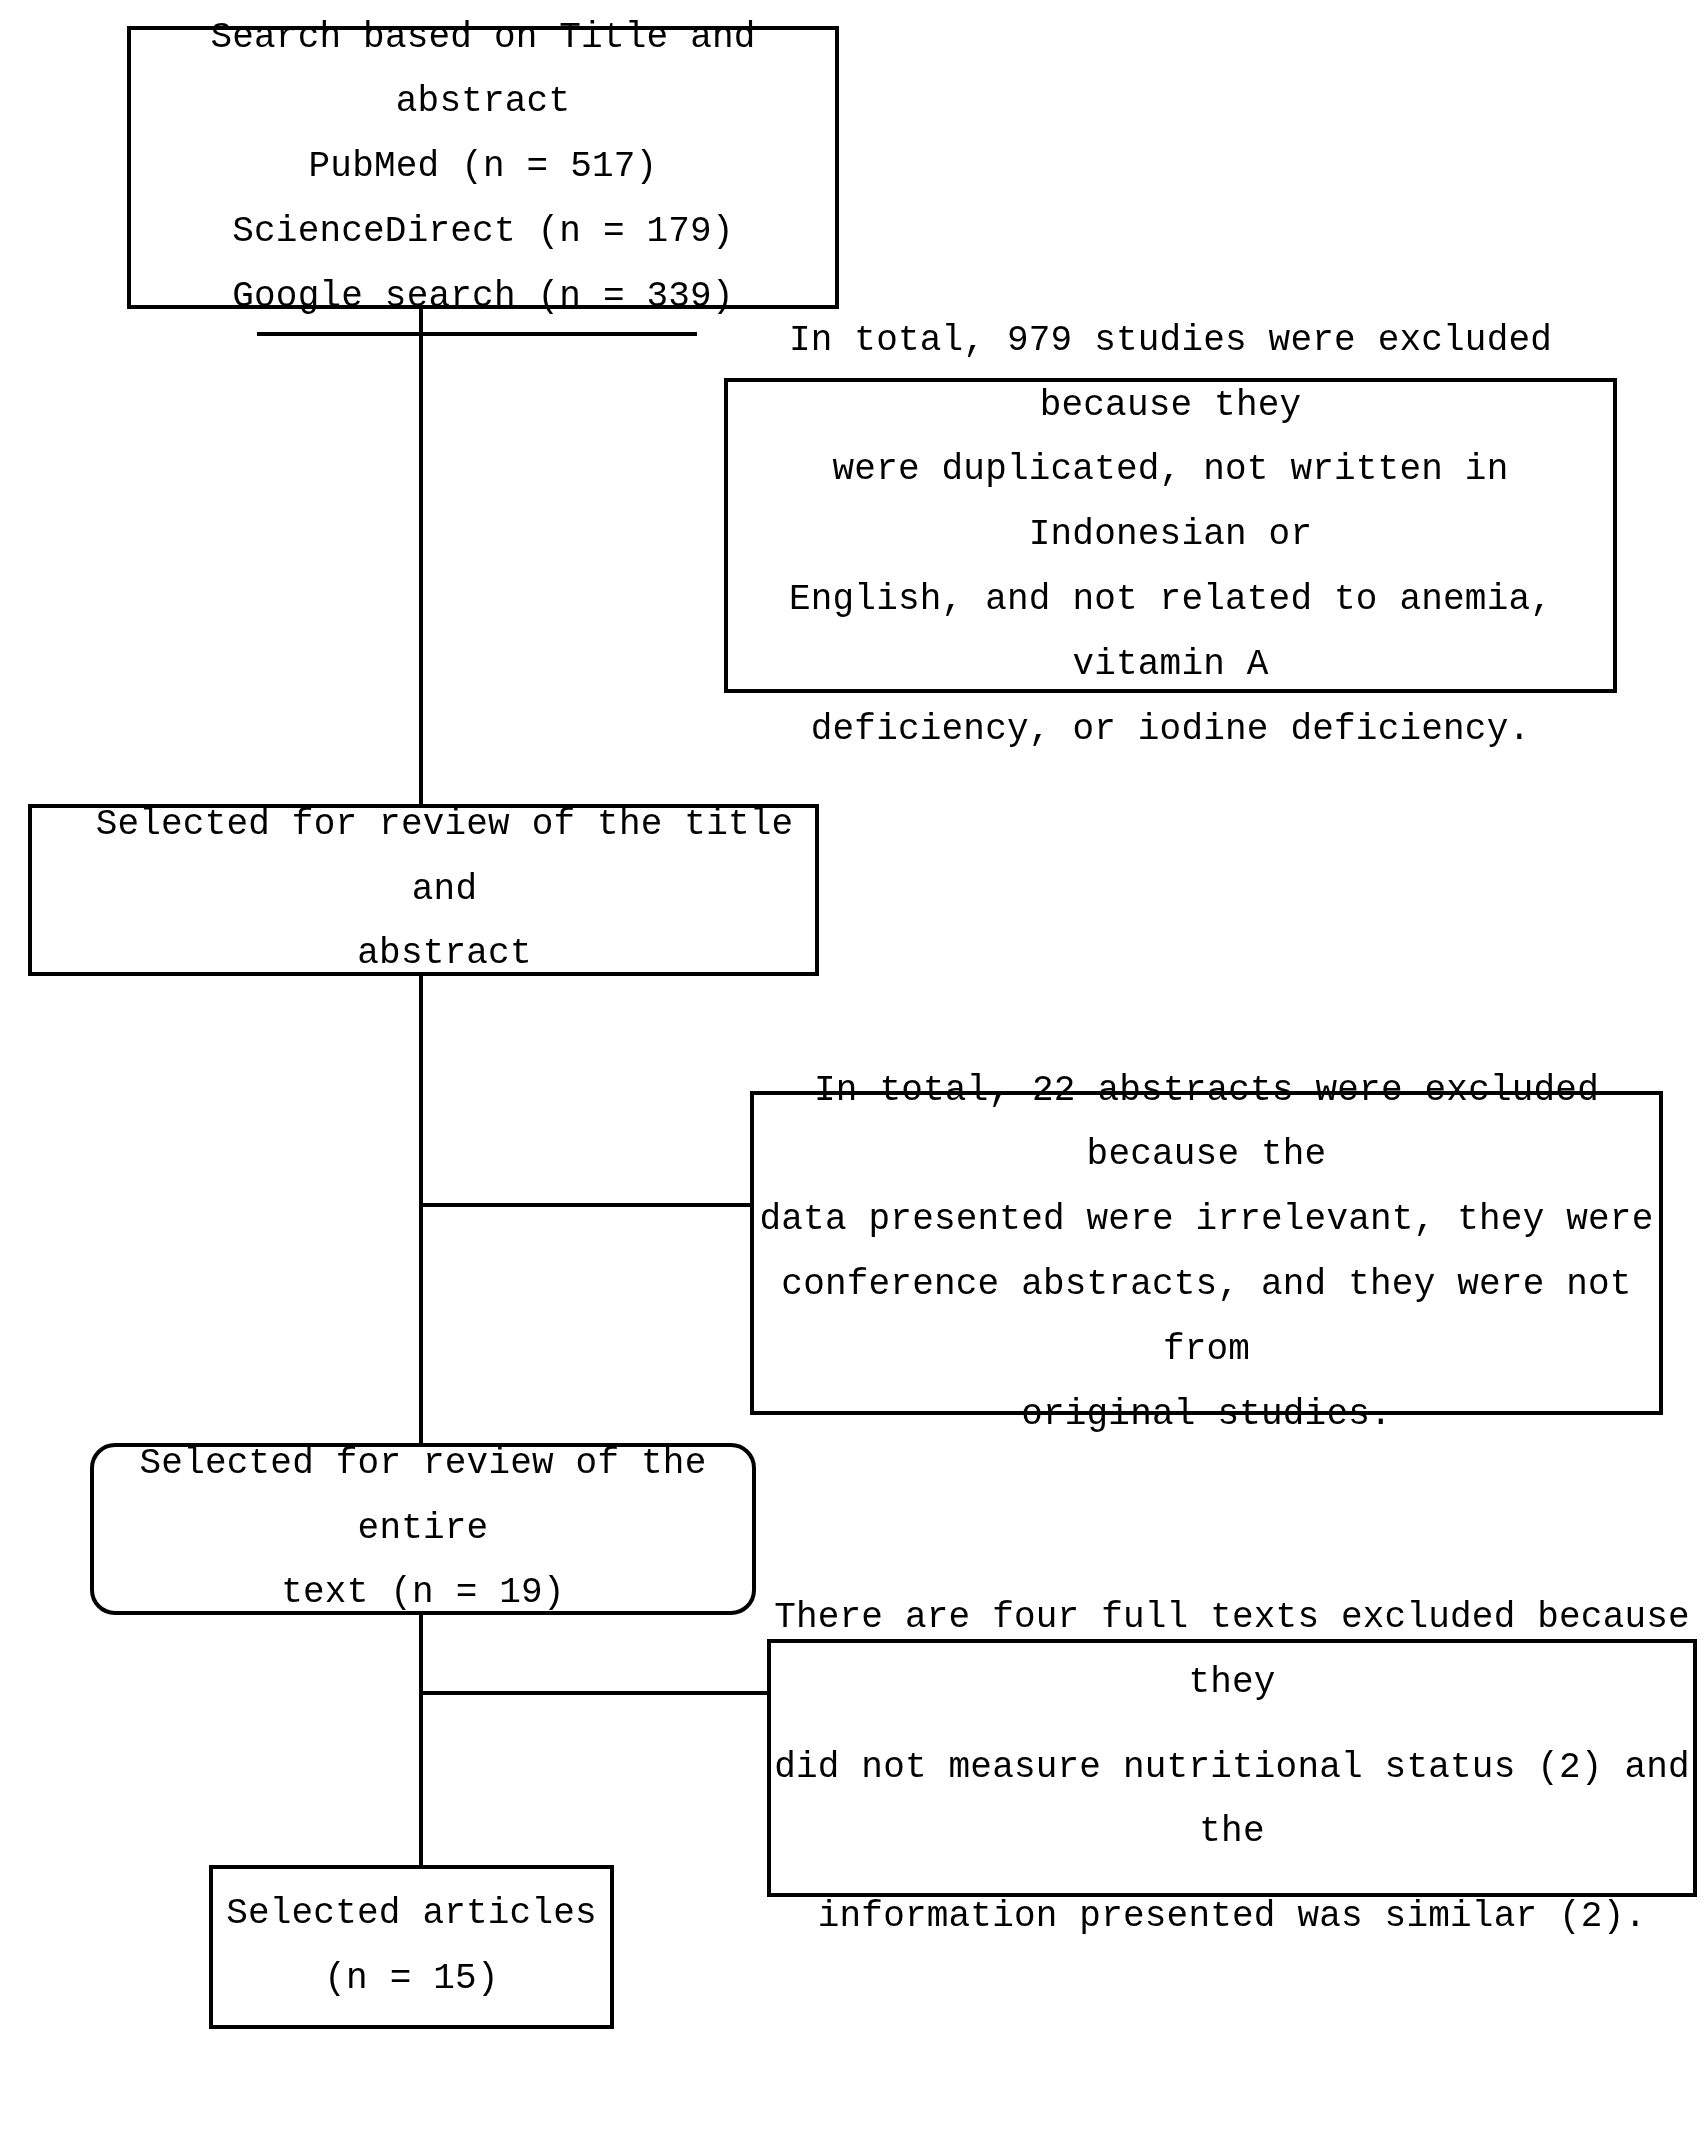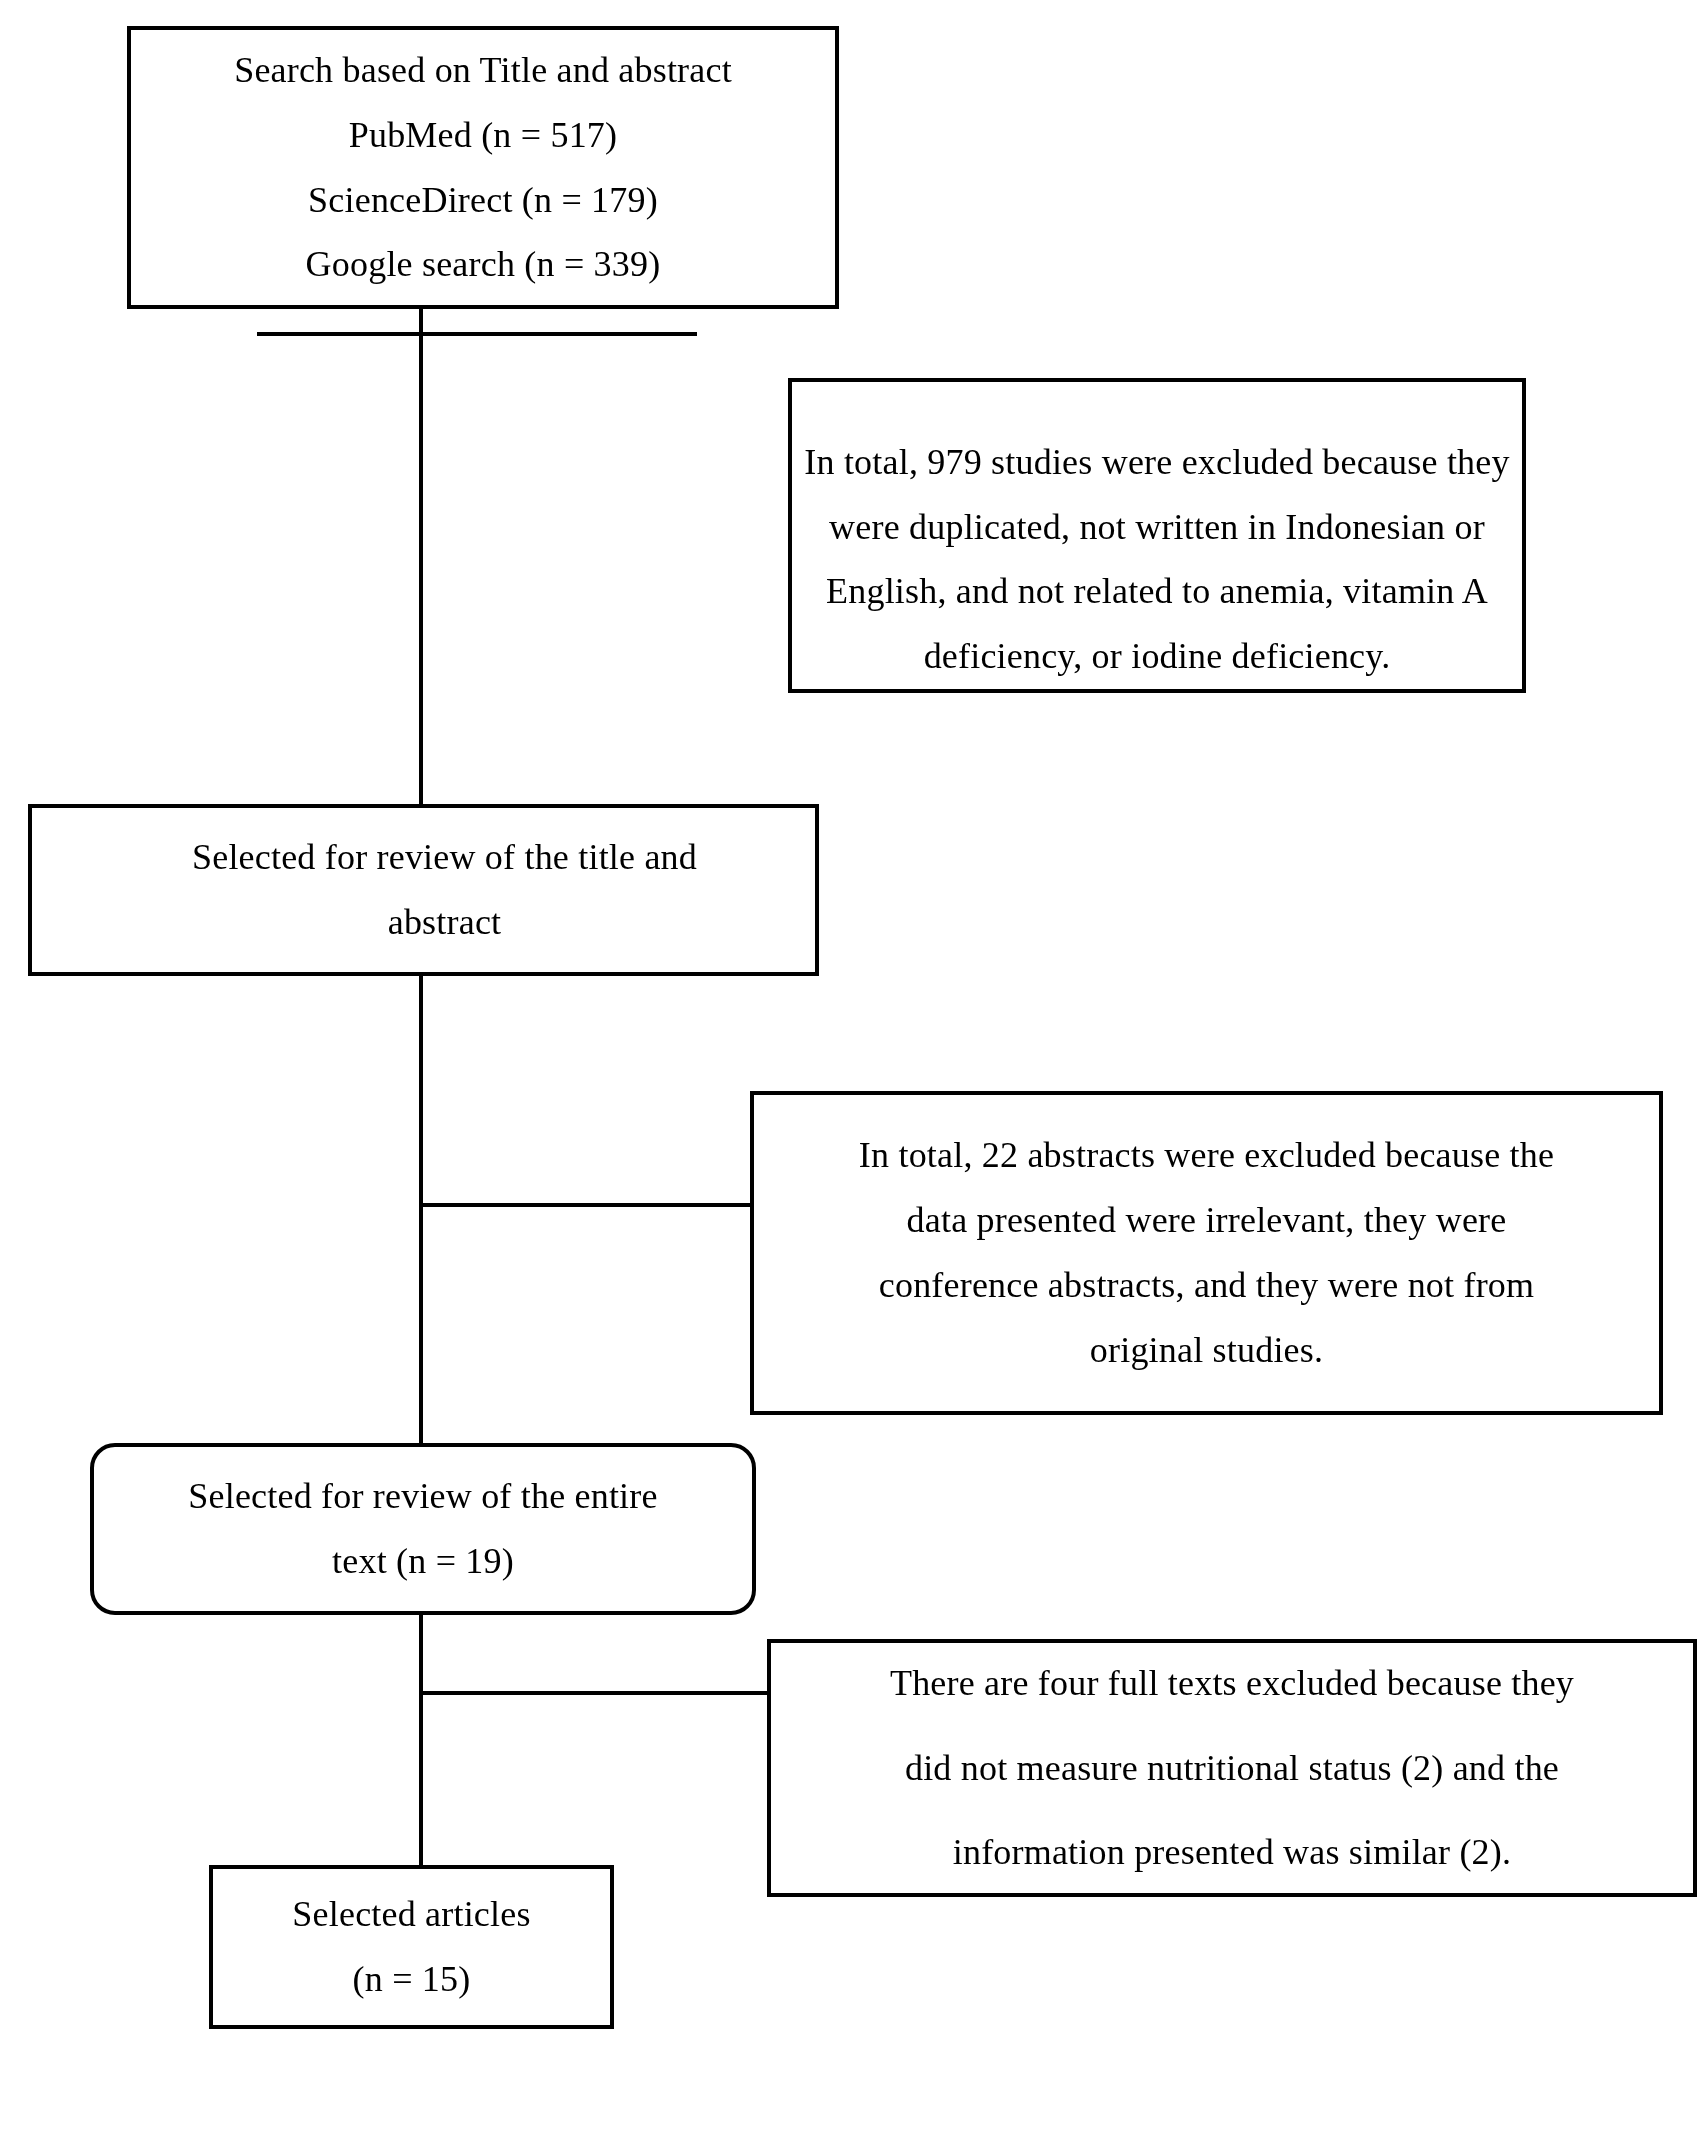--- a/index.html
+++ b/index.html
@@ -10,21 +10,21 @@
   html, body {
     margin: 0;
     padding: 0;
     background: var(--bg);
   }
   #canvas {
     position: relative;
     width: 1705px;
     height: 2151px;
     background: var(--bg);
-    font-family: Liberation Serif, serif;
+    font-family: Liberation Mono, monospace;
     color: var(--stroke);
   }
   .box {
     position: absolute;
     box-sizing: border-box;
     background: var(--boxbg);
     border: 4.3px solid var(--stroke);
     display: flex;
     flex-direction: column;
     justify-content: center;
@@ -34,21 +34,21 @@
     z-index: 2;
     letter-spacing: 0.2px;
   }
   .flowline {
     position: absolute;
     background: var(--stroke);
     z-index: 1;
   }
   
   #box-a { left: 127px;  top: 26px;   width: 712px; height: 283px; }
-  #box-e1{ left: 788px; top: 378px;  width: 738px; height: 315px; justify-content: flex-end; }
+  #box-e1{ left: 724px; top: 378px;  width: 893px; height: 315px; }
   #box-b { left: 27.5px;   top: 804px; width: 791px; height: 172px; padding-left: 43px; }
   #box-e2{ left: 750px; top: 1091px; width: 913px; height: 324px; }
   #box-c { left: 90px;  top: 1443px; width: 666px; height: 172px; border-radius: 25px; }
   #box-e3{ left: 767px; top: 1639px; width: 930px; height: 258px; gap: 20px; }
   #box-d { left: 209px;  top: 1865px; width: 405px;  height: 164px; }
   
   #trunk    { left: 419px; top: 307px;  width: 4.3px;   height: 1663px; }
   #crossbar { left: 257px; top: 332px;  width: 440px; height: 4.3px; }
   #conn2    { left: 421px; top: 1203px; width: 333px; height: 4.3px; }
   #conn3    { left: 421px; top: 1691px; width: 350px; height: 4.3px; }

